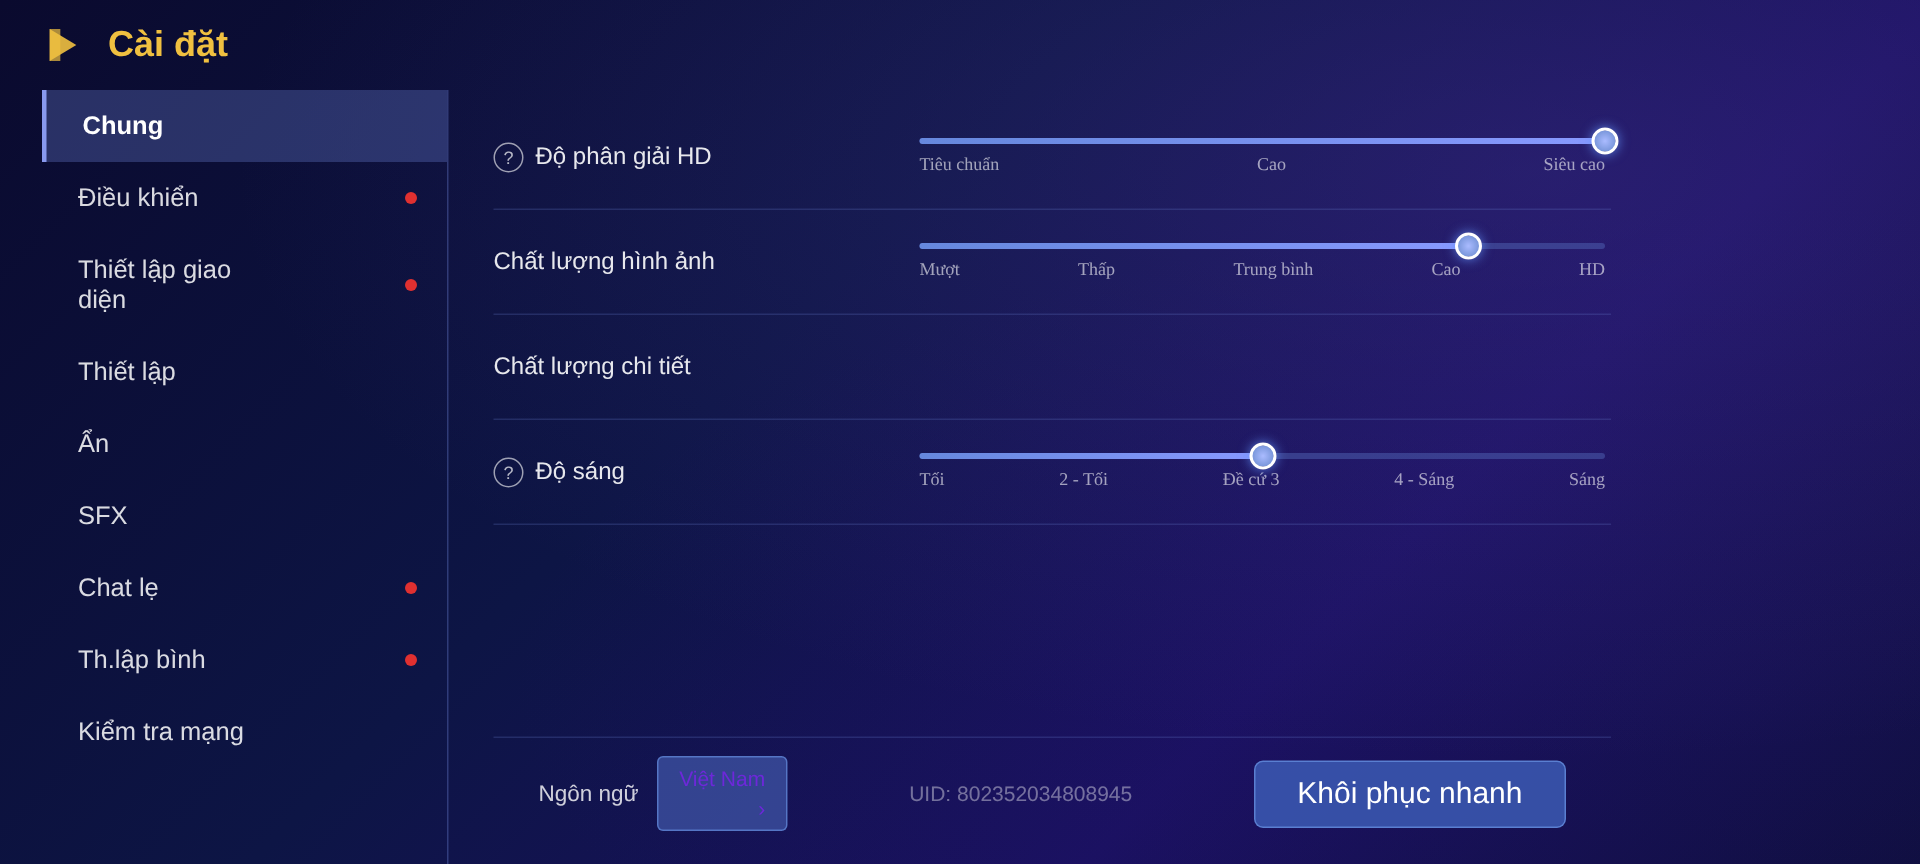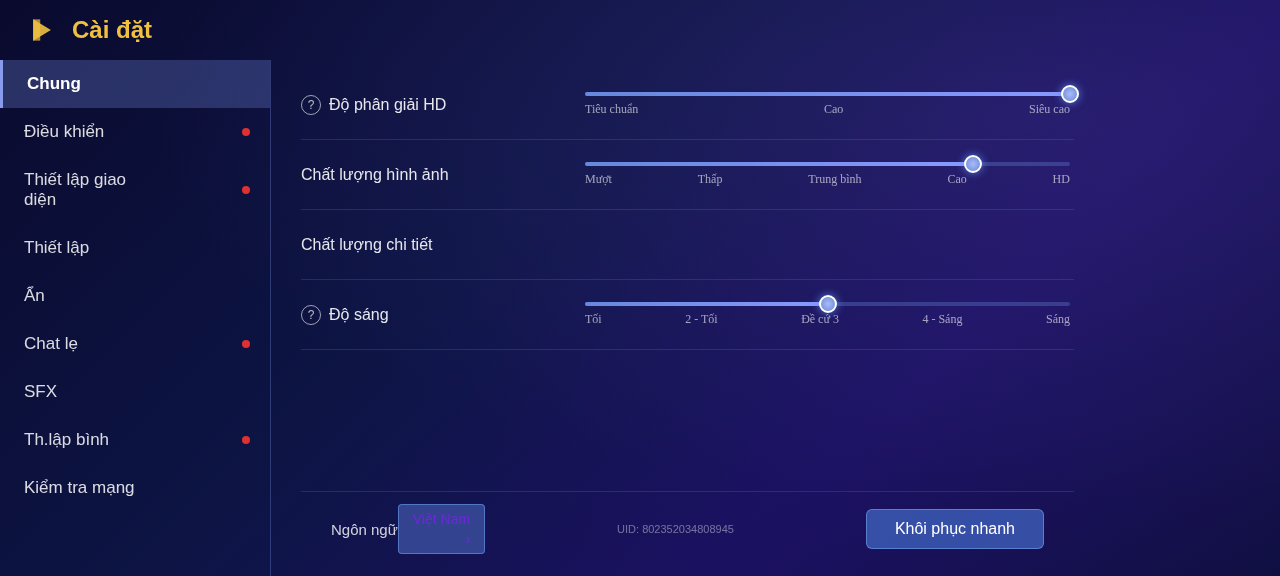--- a/index.html
+++ b/index.html
@@ -57,20 +57,21 @@
       font-size: 24px;
       font-weight: bold;
       color: #f0c040;
     }
 
     
     .main-layout {
       display: flex;
       flex: 1;
       overflow: hidden;
+      margin-left: 28px;
     }
 
     
     .sidebar {
       width: 270px;
       display: flex;
       flex-direction: column;
       padding: 0;
       flex-shrink: 0;
     }
@@ -226,20 +227,21 @@
       display: flex;
       align-items: center;
       justify-content: space-between;
       padding: 12px 30px;
       border-top: 1px solid rgba(100, 120, 200, 0.25);
     }
 
     .language-section {
       display: flex;
       align-items: center;
+      gap: 12px;
       font-size: 15px;
       color: rgba(255,255,255,0.8);
     }
 
     .language-btn {
       background: rgba(60, 80, 160, 0.8);
       border: 1px solid rgba(100, 140, 220, 0.7);
       color: #6d28d9;
       padding: 6px 14px;
       border-radius: 4px;
@@ -250,26 +252,26 @@
       gap: 4px;
       flex-direction: column;
     }
 
     .btn-khoi-phuc {
       background: rgba(60, 90, 180, 0.85);
       border: 1px solid rgba(100, 140, 220, 0.8);
       color: #fff;
       padding: 10px 28px;
       border-radius: 6px;
-      font-size: 16px;
+      font-size: 20px;
       cursor: pointer;
     }
 
     .uid-text {
-      font-size: 11px;
+      font-size: 14px;
       color: rgba(255,255,255,0.4);
       text-align: center;
     }
 
     .vertical-divider {
       width: 1px;
       background: rgba(100, 120, 200, 0.4);
       align-self: stretch;
       margin: 0 0 0 0;
     }
@@ -304,25 +306,25 @@
         <span>Thiết lập giao<br>diện</span>
         <span class="dot"></span>
       </div>
       <div class="sidebar-item">
         <span>Thiết lập</span>
       </div>
       <div class="sidebar-item">
         <span>Ẩn</span>
       </div>
       <div class="sidebar-item">
+        <span>SFX</span>
+      </div>
+      <div class="sidebar-item">
         <span>Chat lẹ</span>
         <span class="dot"></span>
-      </div>
-      <div class="sidebar-item">
-        <span>SFX</span>
       </div>
       <div class="sidebar-item">
         <span>Th.lập bình</span>
         <span class="dot"></span>
       </div>
       <div class="sidebar-item">
         <span>Kiểm tra mạng</span>
       </div>
     </div>
 

